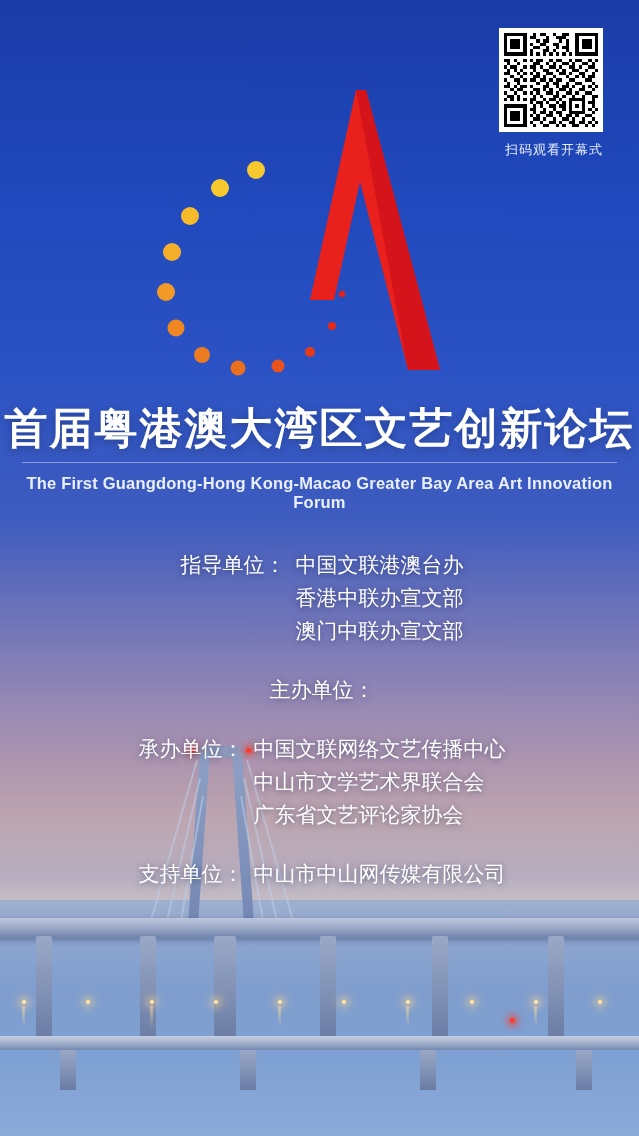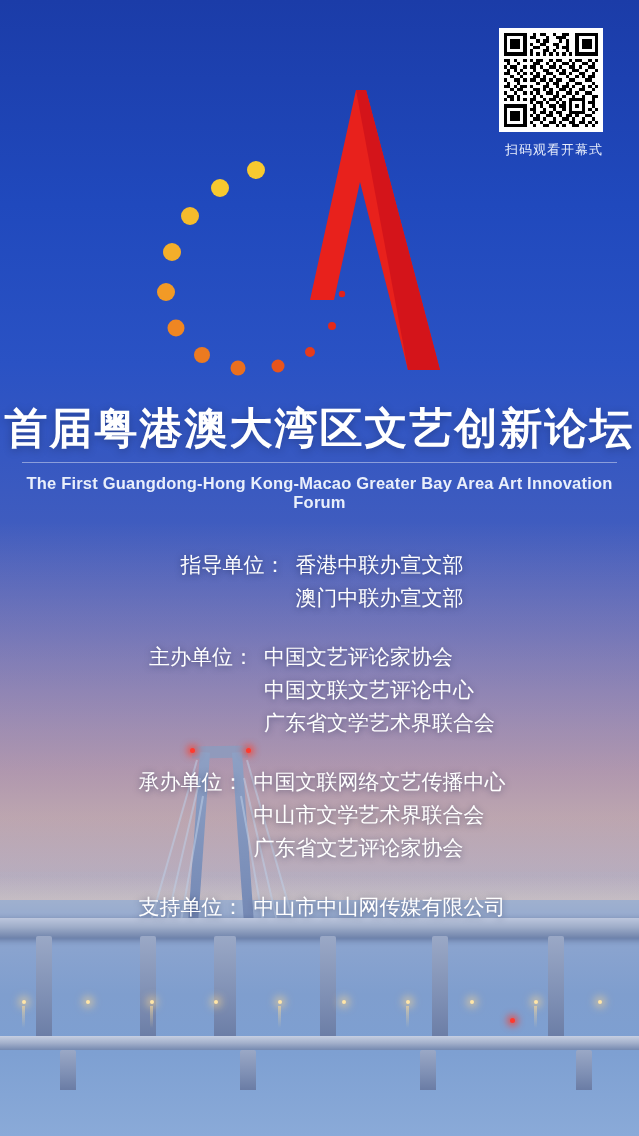--- a/index.html
+++ b/index.html
@@ -592,32 +592,28 @@
 
   <div class="title-zh">首届粤港澳大湾区文艺创新论坛</div>
   <div class="rule"></div>
   <div class="title-en">The First Guangdong-Hong Kong-Macao Greater Bay Area Art Innovation Forum</div>
 
   <div class="credits">
 
     <div class="credit-block">
       <div class="label">指导单位：</div>
       <div class="values">
+        <div>中国文联港澳台办</div>
         <div>香港中联办宣文部</div>
         <div>澳门中联办宣文部</div>
       </div>
     </div>
 
     <div class="credit-block">
       <div class="label">主办单位：</div>
-      <div class="values">
-        <div>中国文艺评论家协会</div>
-        <div>中国文联文艺评论中心</div>
-        <div>广东省文学艺术界联合会</div>
-      </div>
     </div>
 
     <div class="credit-block">
       <div class="label">承办单位：</div>
       <div class="values">
         <div>中国文联网络文艺传播中心</div>
         <div>中山市文学艺术界联合会</div>
         <div>广东省文艺评论家协会</div>
       </div>
     </div>

